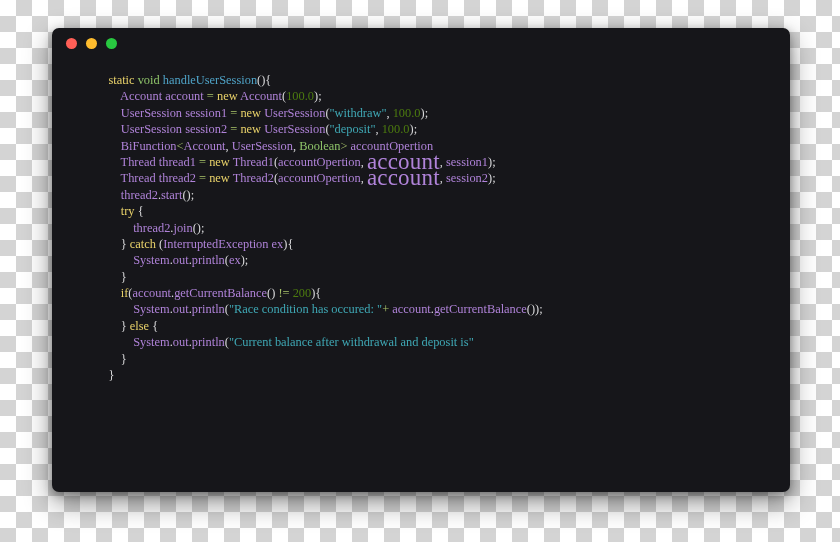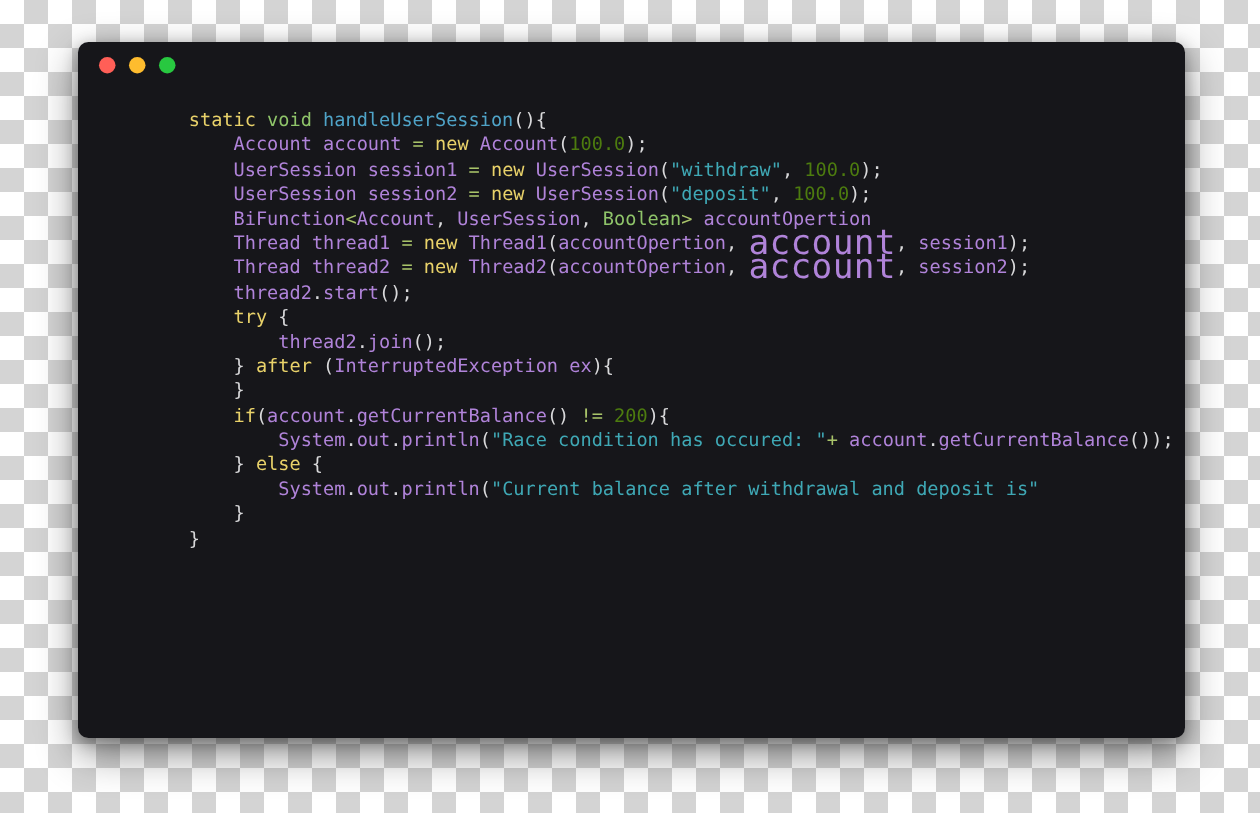--- a/index.html
+++ b/index.html
@@ -64,20 +64,21 @@
 
   
   .code {
     position: absolute;
     left: 0;
     top: 28px;
     right: 0;
     bottom: 0;
     padding: 16px 14px 12px 44px;
     box-sizing: border-box;
+    font-family: Liberation Serif, serif;
   }
   .line {
     height: 16.4px;
     line-height: 16.4px;
     font-size: 12.4px;
     white-space: pre;
     letter-spacing: 0px;
     color: #d8d8da;
   }
   .tok { white-space: pre; }
@@ -119,21 +120,22 @@
         <div class="line"><span class="tok pn">    </span><span class="tok kw">static</span><span class="tok pn"> </span><span class="tok type2">void</span><span class="tok pn"> </span><span class="tok fn">handleUserSession</span><span class="tok pn">(){</span></div>
         <div class="line"><span class="tok pn">        </span><span class="tok cls">Account</span><span class="tok pn"> </span><span class="tok id">account</span><span class="tok pn"> </span><span class="tok op">=</span><span class="tok pn"> </span><span class="tok kw">new</span><span class="tok pn"> </span><span class="tok cls">Account</span><span class="tok pn">(</span><span class="tok num">100.0</span><span class="tok pn">);</span></div>
         <div class="line"><span class="tok pn">        </span><span class="tok cls">UserSession</span><span class="tok pn"> </span><span class="tok id">session1</span><span class="tok pn"> </span><span class="tok op">=</span><span class="tok pn"> </span><span class="tok kw">new</span><span class="tok pn"> </span><span class="tok cls">UserSession</span><span class="tok pn">(</span><span class="tok str">"withdraw"</span><span class="tok pn">, </span><span class="tok num">100.0</span><span class="tok pn">);</span></div>
         <div class="line"><span class="tok pn">        </span><span class="tok cls">UserSession</span><span class="tok pn"> </span><span class="tok id">session2</span><span class="tok pn"> </span><span class="tok op">=</span><span class="tok pn"> </span><span class="tok kw">new</span><span class="tok pn"> </span><span class="tok cls">UserSession</span><span class="tok pn">(</span><span class="tok str">"deposit"</span><span class="tok pn">, </span><span class="tok num">100.0</span><span class="tok pn">);</span></div>
         <div class="line"><span class="tok pn">        </span><span class="tok cls">BiFunction</span><span class="tok op">&lt;</span><span class="tok cls">Account</span><span class="tok pn">, </span><span class="tok cls">UserSession</span><span class="tok pn">, </span><span class="tok type2">Boolean</span><span class="tok op">&gt;</span><span class="tok pn"> </span><span class="tok id">accountOpertion</span></div>
         <div class="line"><span class="tok pn">        </span><span class="tok cls">Thread</span><span class="tok pn"> </span><span class="tok id">thread1</span><span class="tok pn"> </span><span class="tok op">=</span><span class="tok pn"> </span><span class="tok kw">new</span><span class="tok pn"> </span><span class="tok cls">Thread1</span><span class="tok pn">(</span><span class="tok id">accountOpertion</span><span class="tok pn">, </span><span class="tok id big">account</span><span class="tok pn">, </span><span class="tok id">session1</span><span class="tok pn">);</span></div>
         <div class="line"><span class="tok pn">        </span><span class="tok cls">Thread</span><span class="tok pn"> </span><span class="tok id">thread2</span><span class="tok pn"> </span><span class="tok op">=</span><span class="tok pn"> </span><span class="tok kw">new</span><span class="tok pn"> </span><span class="tok cls">Thread2</span><span class="tok pn">(</span><span class="tok id">accountOpertion</span><span class="tok pn">, </span><span class="tok id big">account</span><span class="tok pn">, </span><span class="tok id">session2</span><span class="tok pn">);</span></div>
         <div class="line"><span class="tok pn">        </span><span class="tok id">thread2</span><span class="tok pn">.</span><span class="tok id">start</span><span class="tok pn">();</span></div>
         <div class="line"><span class="tok pn">        </span><span class="tok kw">try</span><span class="tok pn"> {</span></div>
         <div class="line"><span class="tok pn">            </span><span class="tok id">thread2</span><span class="tok pn">.</span><span class="tok id">join</span><span class="tok pn">();</span></div>
-        <div class="line"><span class="tok pn">        } </span><span class="tok kw">after</span><span class="tok pn"> (</span><span class="tok cls">InterruptedException</span><span class="tok pn"> </span><span class="tok id">ex</span><span class="tok pn">){</span></div>
+        <div class="line"><span class="tok pn">        } </span><span class="tok kw">catch</span><span class="tok pn"> (</span><span class="tok cls">InterruptedException</span><span class="tok pn"> </span><span class="tok id">ex</span><span class="tok pn">){</span></div>
+        <div class="line"><span class="tok pn">            </span><span class="tok id">System</span><span class="tok pn">.</span><span class="tok id">out</span><span class="tok pn">.</span><span class="tok id">println</span><span class="tok pn">(</span><span class="tok id">ex</span><span class="tok pn">);</span></div>
         <div class="line"><span class="tok pn">        }</span></div>
         <div class="line"><span class="tok pn">        </span><span class="tok kw">if</span><span class="tok pn">(</span><span class="tok id">account</span><span class="tok pn">.</span><span class="tok id">getCurrentBalance</span><span class="tok pn">() </span><span class="tok op">!=</span><span class="tok pn"> </span><span class="tok num">200</span><span class="tok pn">){</span></div>
         <div class="line"><span class="tok pn">            </span><span class="tok id">System</span><span class="tok pn">.</span><span class="tok id">out</span><span class="tok pn">.</span><span class="tok id">println</span><span class="tok pn">(</span><span class="tok str">"Race condition has occured: "</span><span class="tok op">+</span><span class="tok pn"> </span><span class="tok id">account</span><span class="tok pn">.</span><span class="tok id">getCurrentBalance</span><span class="tok pn">());</span></div>
         <div class="line"><span class="tok pn">        } </span><span class="tok kw">else</span><span class="tok pn"> {</span></div>
         <div class="line"><span class="tok pn">            </span><span class="tok id">System</span><span class="tok pn">.</span><span class="tok id">out</span><span class="tok pn">.</span><span class="tok id">println</span><span class="tok pn">(</span><span class="tok str">"Current balance after withdrawal and deposit is"</span></div>
         <div class="line"><span class="tok pn">        }</span></div>
         <div class="line"><span class="tok pn">    }</span></div>
       </div>
 
   </div>

